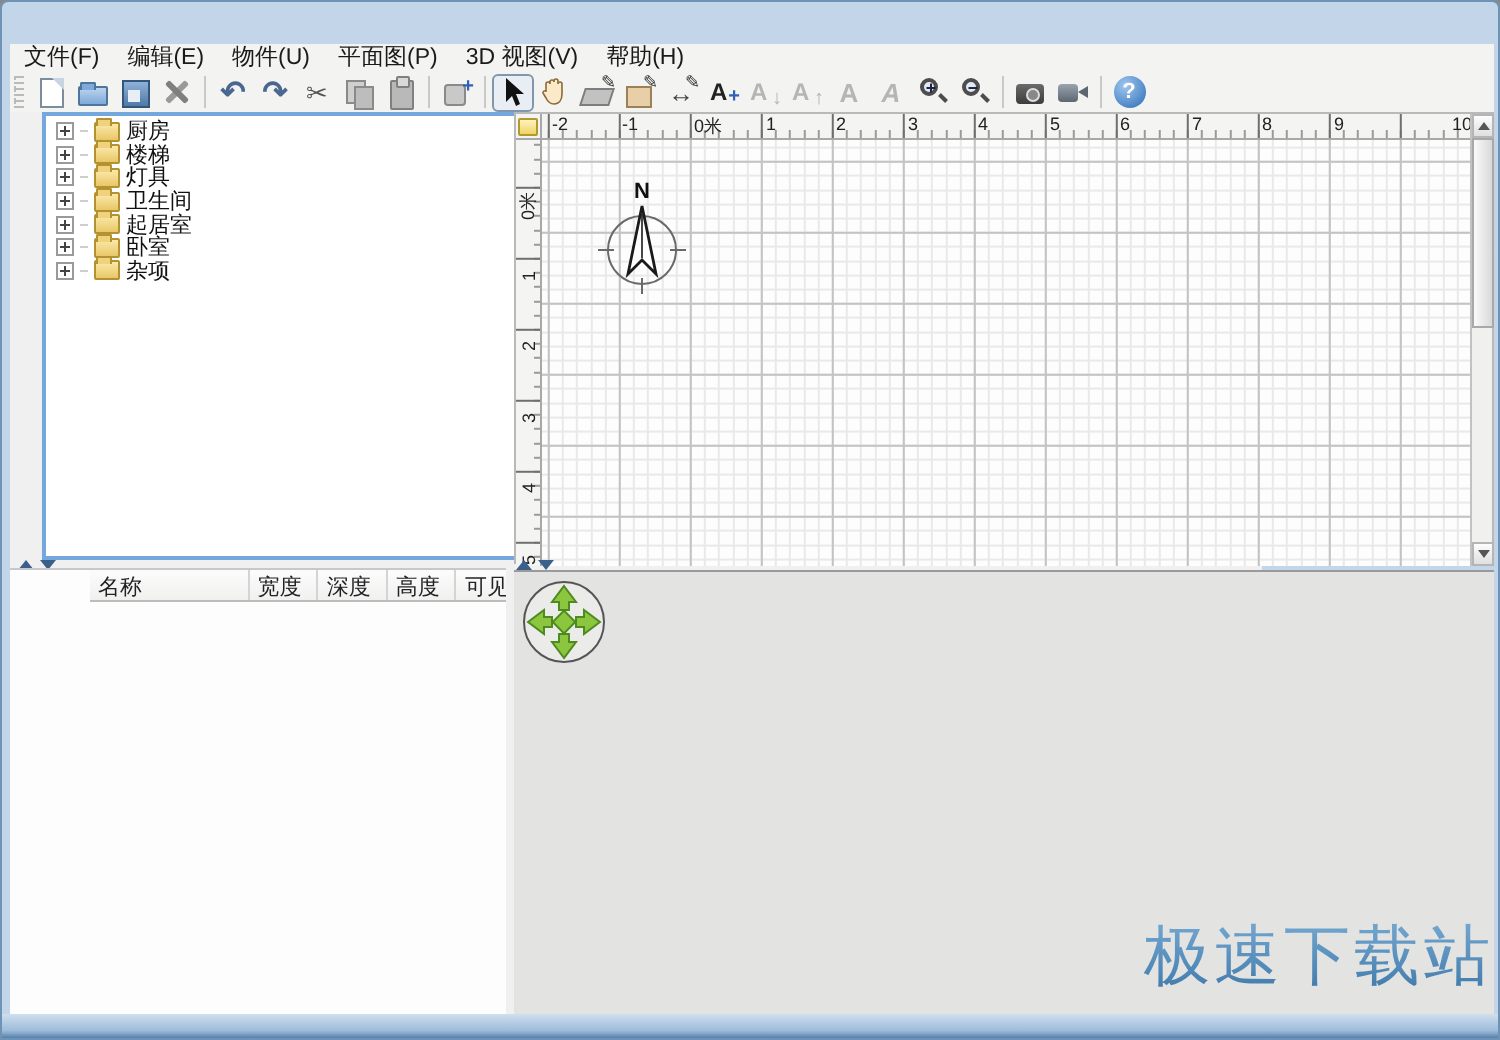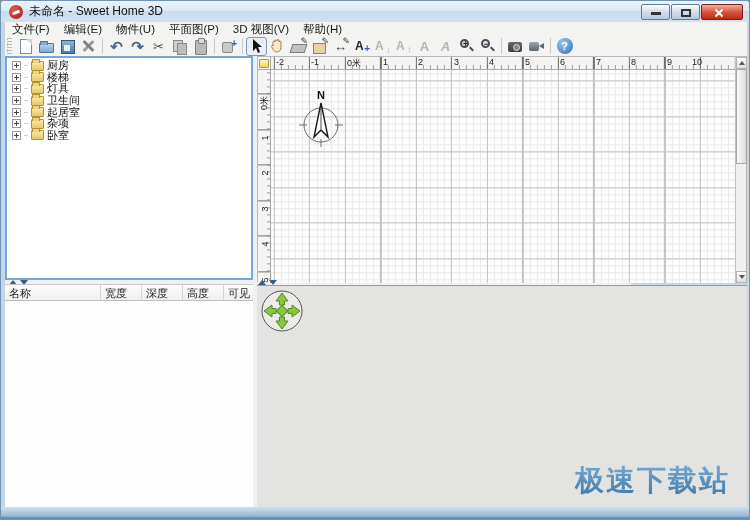--- a/index.html
+++ b/index.html
@@ -72,36 +72,36 @@
   .ic-room::before{content:"";position:absolute;left:2px;top:5px;width:11px;height:9px;background:#e8cfa8;border:1px solid #9a8256;}
   .ic-dim .dimg{color:#444;font-size:13px;font-weight:bold;}
   .ic-text .a{position:absolute;left:2px;top:1px;font-size:12px;font-weight:bold;color:#222;}
   .ic-text .plus{position:absolute;right:0px;bottom:0px;font-size:10px;font-weight:bold;color:#2f62b5;}
   .ic-tsize .a{position:absolute;left:1px;top:1px;font-size:12px;font-weight:bold;}
   .ic-tsize .arr{position:absolute;right:0px;bottom:-1px;font-size:10px;font-weight:bold;}
   .ic-bold .a{font-size:13px;font-weight:bold;}
   .ic-italic .a{font-size:13px;font-weight:bold;font-style:italic;}
 
   
-  .tree-panel{position:absolute;left:0;top:34px;width:248px;height:224px;background:#fff;border:2px solid #74a7dc;overflow:hidden;}
+  .tree-panel{position:absolute;left:16px;top:34px;width:248px;height:224px;background:#fff;border:2px solid #74a7dc;overflow:hidden;}
   .tree-row{display:flex;align-items:center;height:11.6px;padding-left:5px;gap:3px;}
   .expander{position:relative;width:9px;height:9px;border:1px solid #9a9a9a;background:#fff;flex:0 0 9px;}
   .expander::before{content:"";position:absolute;left:1px;top:3px;width:5px;height:1px;background:#444;}
   .expander::after{content:"";position:absolute;left:3px;top:1px;width:1px;height:5px;background:#444;}
   .tree-dash{width:4px;height:1px;background:#cfcfcf;}
   .folder-icon{position:relative;width:13px;height:10px;background:linear-gradient(#fbe9a9,#e8c768);border:1px solid #b4922f;border-radius:1px;flex:0 0 13px;}
   .folder-icon::before{content:"";position:absolute;left:0;top:-3px;width:6px;height:3px;background:#eed27e;border:1px solid #b4922f;border-bottom:none;border-radius:1px 1px 0 0;}
   .tree-label{font-size:11px;color:#111;white-space:nowrap;}
 
   .split-toggle{position:absolute;display:flex;gap:3px;align-items:center;}
   .tri-up{width:0;height:0;border-left:4px solid transparent;border-right:4px solid transparent;border-bottom:5px solid #3b608c;}
   .tri-down{width:0;height:0;border-left:4px solid transparent;border-right:4px solid transparent;border-top:5px solid #3b608c;}
 
   .table-panel{position:absolute;left:0;top:262px;width:248px;height:225px;background:#fdfdfd;border-top:1px solid #c8c8c8;}
-  .table-header{display:flex;height:16px;background:linear-gradient(#fcfcfc,#f0f0ef);border-bottom:1px solid #bdbdbd;}
+  .table-header{display:flex;height:16px;background:linear-gradient(#fcfcfc,#f0f0ef);border-bottom:1px solid #bdbdbd;margin-left:40px;}
   .th{font-size:11px;color:#222;padding:1px 0 0 4px;border-right:1px solid #d4d4d4;overflow:hidden;white-space:nowrap;}
   .table-body{width:100%;height:208px;background:#fdfdfd;}
 
   
   .plan-view{position:absolute;left:252px;top:34px;width:490px;height:226px;background:#f4f4f2;border:1px solid #b9b9b9;}
   .plan-corner{position:absolute;left:0;top:0;width:13px;height:13px;background:#f4f4f2;border-right:1px solid #a8a8a8;border-bottom:1px solid #a8a8a8;}
   .level-icon{position:absolute;left:1px;top:2px;width:10px;height:9px;background:linear-gradient(#fdf3bf,#f0d468);border:1px solid #b09a30;border-radius:1px;}
   .h-ruler{position:absolute;left:13px;top:0;width:466px;height:13px;background-color:#f4f4f2;border-bottom:1px solid #a8a8a8;
     background-image:repeating-linear-gradient(90deg,#6f6f6f 0 1px,transparent 1px 35.5px),repeating-linear-gradient(90deg,#9a9a9a 0 1px,transparent 1px 7.1px);
     background-size:auto 13px,auto 4px;background-repeat:repeat-x;background-position:2.9px 0,2.9px bottom;}
@@ -121,47 +121,31 @@
   .plan-scroll{position:absolute;right:0;top:0;width:11px;height:226px;background:#f0f0ee;border-left:1px solid #c2c2c2;}
   .scroll-btn{position:absolute;left:0;width:11px;height:12px;background:linear-gradient(#fdfdfd,#dfdfdf);border:1px solid #b5b5b5;display:flex;align-items:center;justify-content:center;}
   .scroll-btn.up{top:0;} .scroll-btn.down{bottom:0;}
   .sb-tri-up{width:0;height:0;border-left:3px solid transparent;border-right:3px solid transparent;border-bottom:4px solid #555;}
   .sb-tri-down{width:0;height:0;border-left:3px solid transparent;border-right:3px solid transparent;border-top:4px solid #555;}
   .scroll-thumb{position:absolute;left:0;top:12px;width:11px;height:95px;background:linear-gradient(90deg,#fafafa,#d9d9d9);border:1px solid #a8a8a8;}
 
   
   .view3d{position:absolute;left:252px;top:263px;width:490px;height:224px;background:#e3e3e2;border-top:1px solid #9a9a9a;}
   .nav3d{position:absolute;left:2px;top:2px;}
-  .watermark{position:absolute;right:17px;bottom:8px;font-size:29px;font-weight:bold;letter-spacing:2px;
+  .watermark{position:absolute;right:0;bottom:8px;font-size:33px;font-weight:normal;letter-spacing:2px;
     background:linear-gradient(180deg,#79add4,#3a74a6);-webkit-background-clip:text;background-clip:text;color:transparent;}
 
   
   .frame-bottom{position:absolute;left:0;bottom:0;width:750px;height:12px;background:linear-gradient(180deg,#cfdfef,#9dbbd9 70%,#5580ab 100%);}
 </style>
 </head>
 <body>
 
 <div class="window">
 
-  <div class="titlebar">
-    <div class="app-icon"></div>
-    <div class="title-text">未命名 - Sweet Home 3D</div>
-    <div class="win-buttons">
-      <div class="win-btn">
-          <span class="glyph-min"></span>
-        </div>
-      <div class="win-btn">
-          <span class="glyph-max"></span>
-        </div>
-      <div class="win-btn close">
-          <span class="glyph-close-a"></span>
-          <span class="glyph-close-b"></span>
-        </div>
-    </div>
-  </div>
 
   <div class="client">
 
     <div class="menubar">
       <span class="menu-item">文件(F)</span>
       <span class="menu-item">编辑(E)</span>
       <span class="menu-item">物件(U)</span>
       <span class="menu-item">平面图(P)</span>
       <span class="menu-item">3D 视图(V)</span>
       <span class="menu-item">帮助(H)</span>
@@ -326,27 +310,27 @@
       <div class="tree-row">
         <span class="expander"></span>
           <span class="tree-dash"></span>
         <span class="folder-icon"></span>
         <span class="tree-label">起居室</span>
       </div>
       <div class="tree-row">
         <span class="expander"></span>
           <span class="tree-dash"></span>
         <span class="folder-icon"></span>
+        <span class="tree-label">卧室</span>
+      </div>
+      <div class="tree-row">
+        <span class="expander"></span>
+          <span class="tree-dash"></span>
+        <span class="folder-icon"></span>
         <span class="tree-label">杂项</span>
-      </div>
-      <div class="tree-row">
-        <span class="expander"></span>
-          <span class="tree-dash"></span>
-        <span class="folder-icon"></span>
-        <span class="tree-label">卧室</span>
       </div>
     </div>
 
     <div class="split-toggle" style="left:4px;top:258px;">
       <span class="tri-up"></span>
       <span class="tri-down"></span>
     </div>
 
     <div class="table-panel">
       <div class="table-header">
@@ -369,21 +353,21 @@
         <span class="hrl" style="left:76px">0米</span>
         <span class="hrl" style="left:112px">1</span>
         <span class="hrl" style="left:147px">2</span>
         <span class="hrl" style="left:183px">3</span>
         <span class="hrl" style="left:218px">4</span>
         <span class="hrl" style="left:254px">5</span>
         <span class="hrl" style="left:289px">6</span>
         <span class="hrl" style="left:325px">7</span>
         <span class="hrl" style="left:360px">8</span>
         <span class="hrl" style="left:396px">9</span>
-        <span class="hrl" style="left:421px">10</span>
+        <span class="hrl" style="left:455px">10</span>
       </div>
       <div class="v-ruler">
         <span class="vrl" style="top:27px">0米</span>
         <span class="vrl" style="top:63px">1</span>
         <span class="vrl" style="top:98px">2</span>
         <span class="vrl" style="top:134px">3</span>
         <span class="vrl" style="top:169px">4</span>
         <span class="vrl" style="top:205px">5</span>
       </div>
       <div class="plan-canvas">

